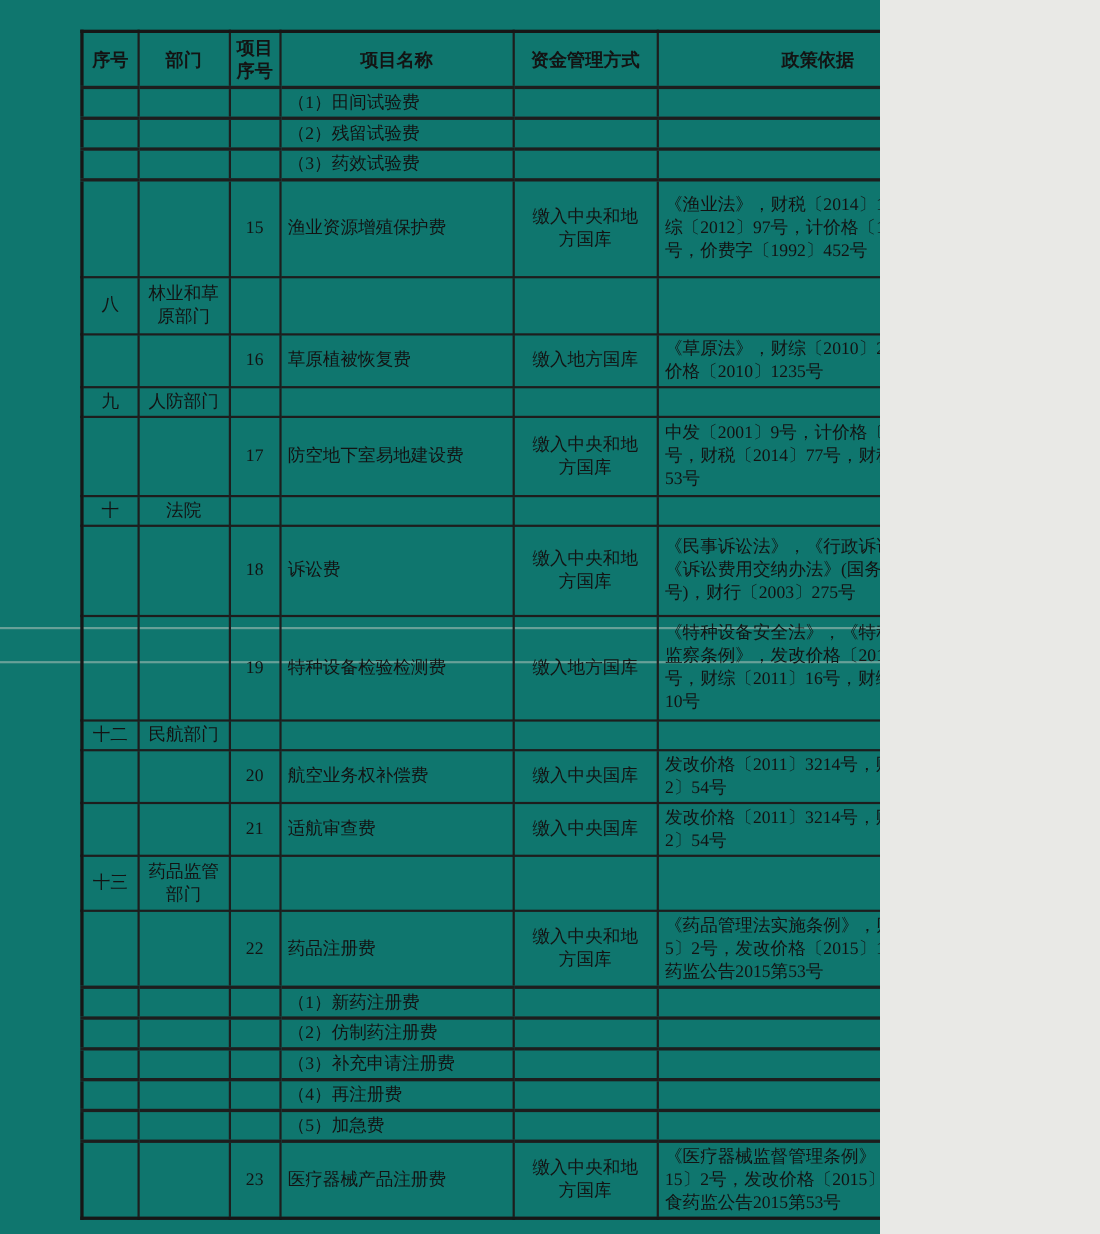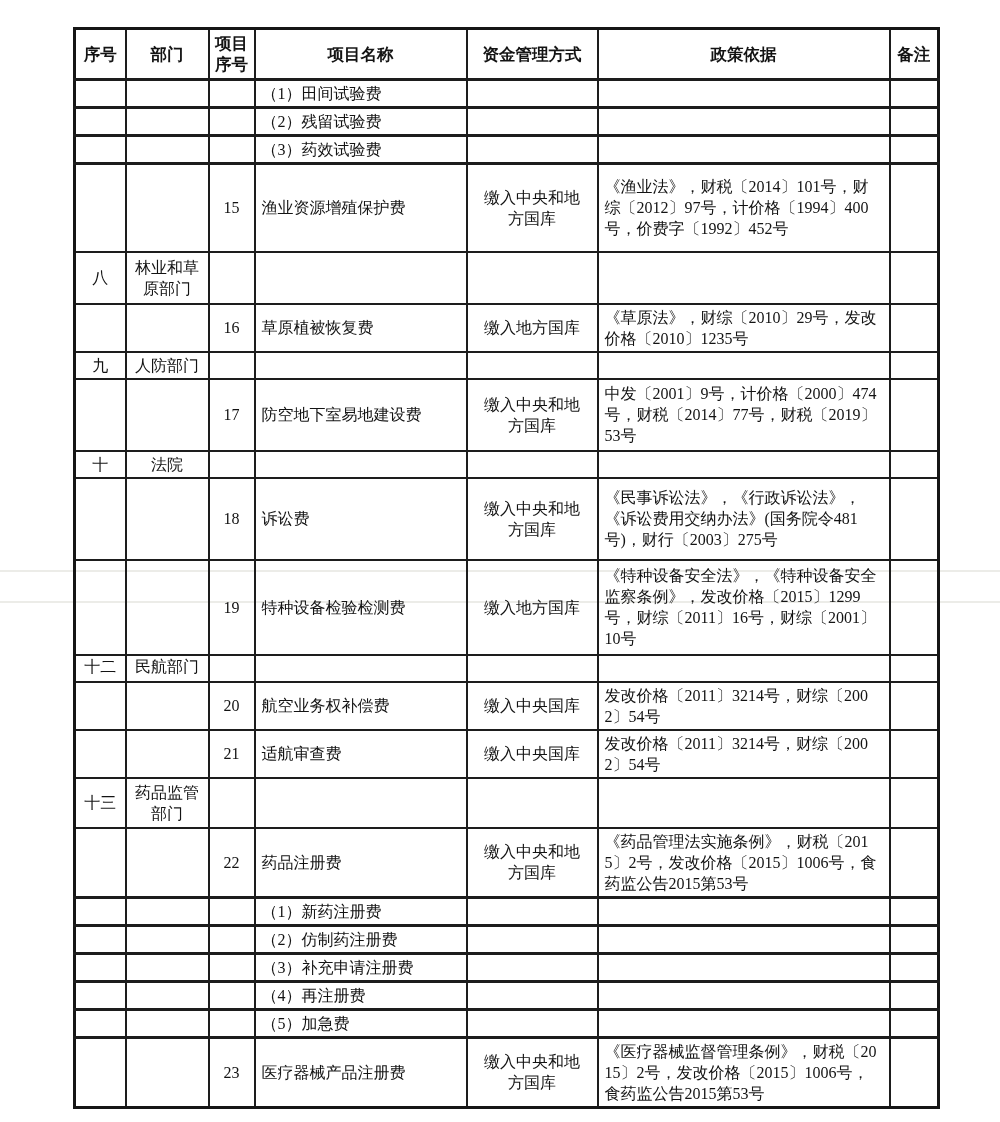--- a/index.html
+++ b/index.html
@@ -3,23 +3,23 @@
 <meta charset="utf-8">
 <style>
   html, body {
     margin: 0;
     padding: 0;
     background: #e9e9e6;
     font-family: "Liberation Serif", "DejaVu Serif", serif;
   }
   .page {
     position: relative;
-    width: 1000px;
+    width: 800px;
     height: 1122px;
-    background: #ffffff;
+    background: #0f766e;
     overflow: hidden;
   }
   
   .scan-streak {
     position: absolute;
     left: 0;
     width: 100%;
     height: 2px;
     background: #d4d4cd;
     opacity: .45;
@@ -180,21 +180,21 @@
     </tr>
         <tr class="kind-item" style="height: 95px;">
       <td class="c-xh"></td>
       <td class="c-bm"></td>
       <td class="c-no">19</td>
       <td class="c-name">特种设备检验检测费</td>
       <td class="c-fund">缴入地方国库</td>
       <td class="c-policy">《特种设备安全法》，《特种设备安全监察条例》，发改价格〔2015〕1299号，财综〔2011〕16号，财综〔2001〕10号</td>
       <td class="c-remark"></td>
     </tr>
-        <tr class="kind-dept" style="height: 24px; font-family: Liberation Mono, monospace;">
+        <tr class="kind-dept" style="height: 24px;">
       <td class="c-xh">十二</td>
       <td class="c-bm">民航部门</td>
       <td class="c-no"></td>
       <td class="c-name"></td>
       <td class="c-fund"></td>
       <td class="c-policy"></td>
       <td class="c-remark"></td>
     </tr>
         <tr class="kind-item" style="height: 46px; margin-top: 43px;">
       <td class="c-xh"></td>

